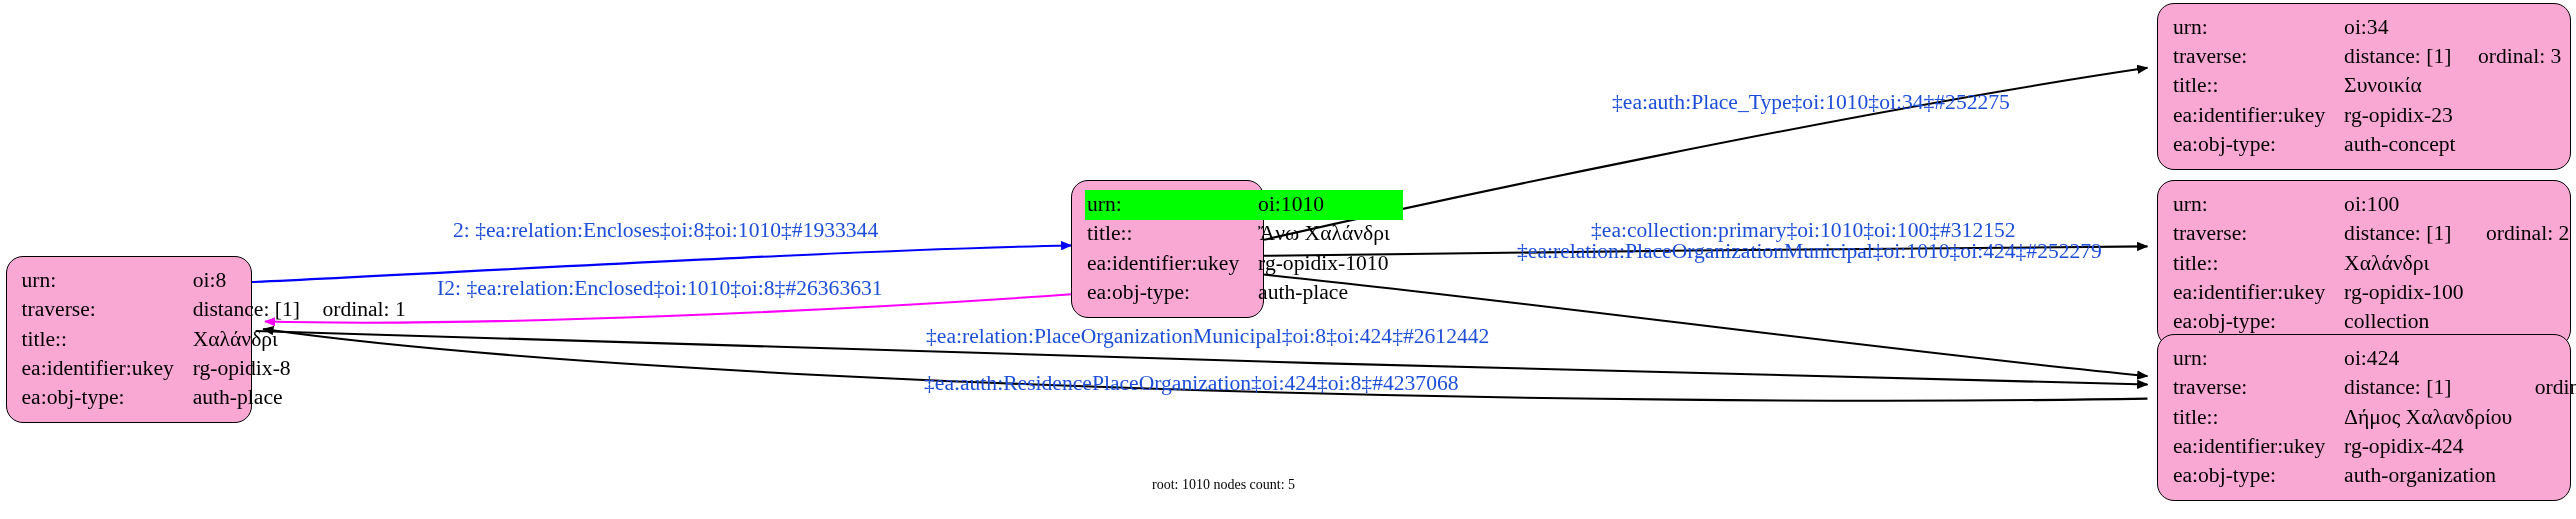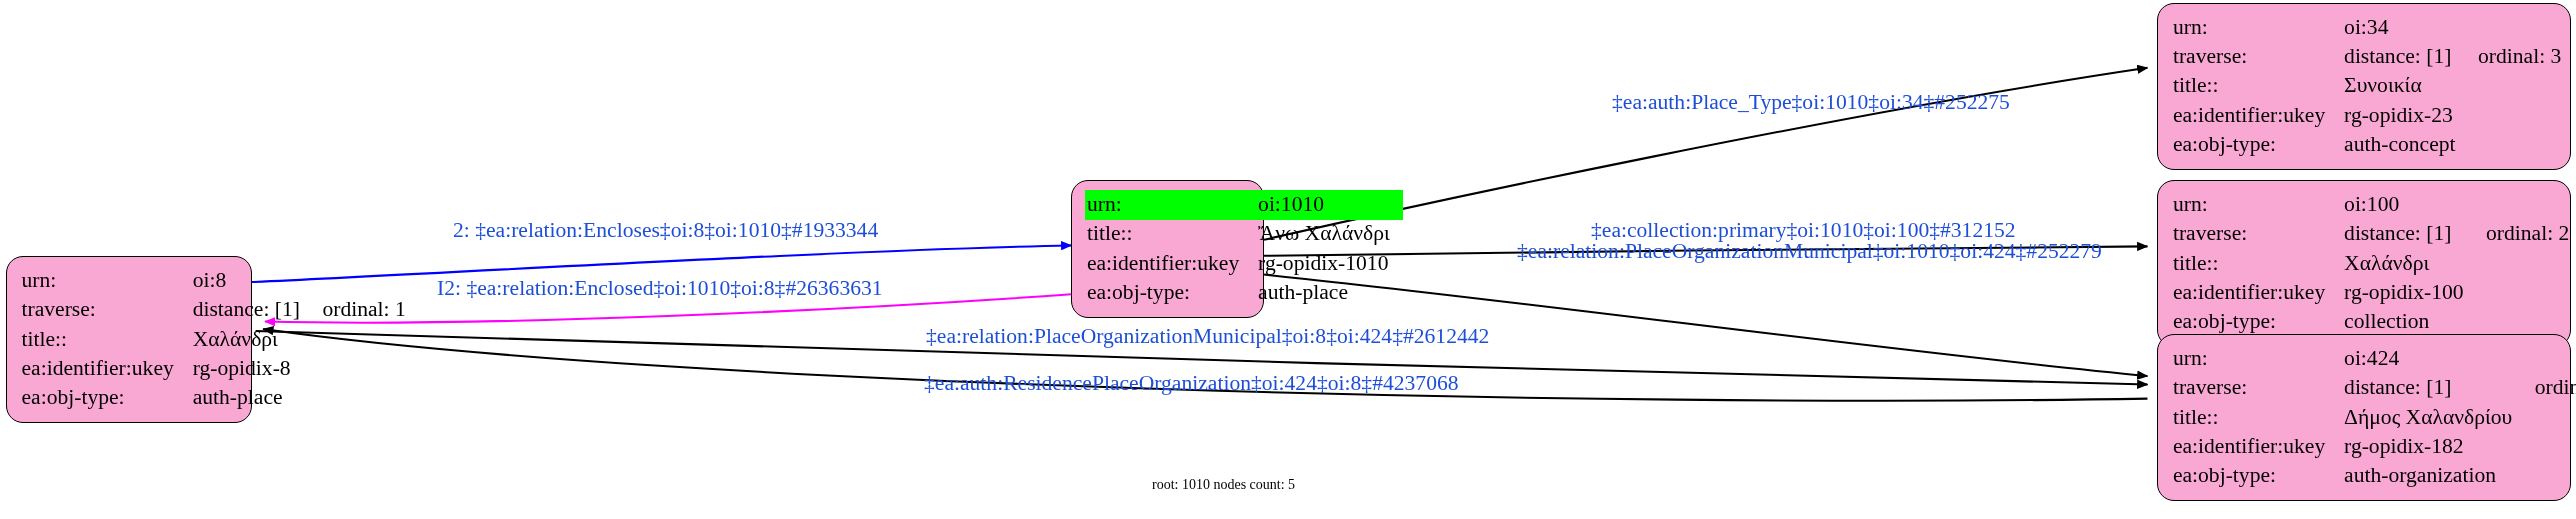--- a/index.html
+++ b/index.html
@@ -205,21 +205,21 @@
         <td class="v">distance: [1]</td>
         <td class="x">ordinal: 4</td>
       </tr>
       <tr>
         <td class="k">title::</td>
         <td class="v">Δήμος Χαλανδρίου</td>
         <td class="x"></td>
       </tr>
       <tr>
         <td class="k">ea:identifier:ukey</td>
-        <td class="v">rg-opidix-182</td>
+        <td class="v">rg-opidix-424</td>
         <td class="x"></td>
       </tr>
       <tr>
         <td class="k">ea:obj-type:</td>
         <td class="v">auth-organization</td>
         <td class="x"></td>
       </tr>
     </tbody>
       </table>
   </div>

